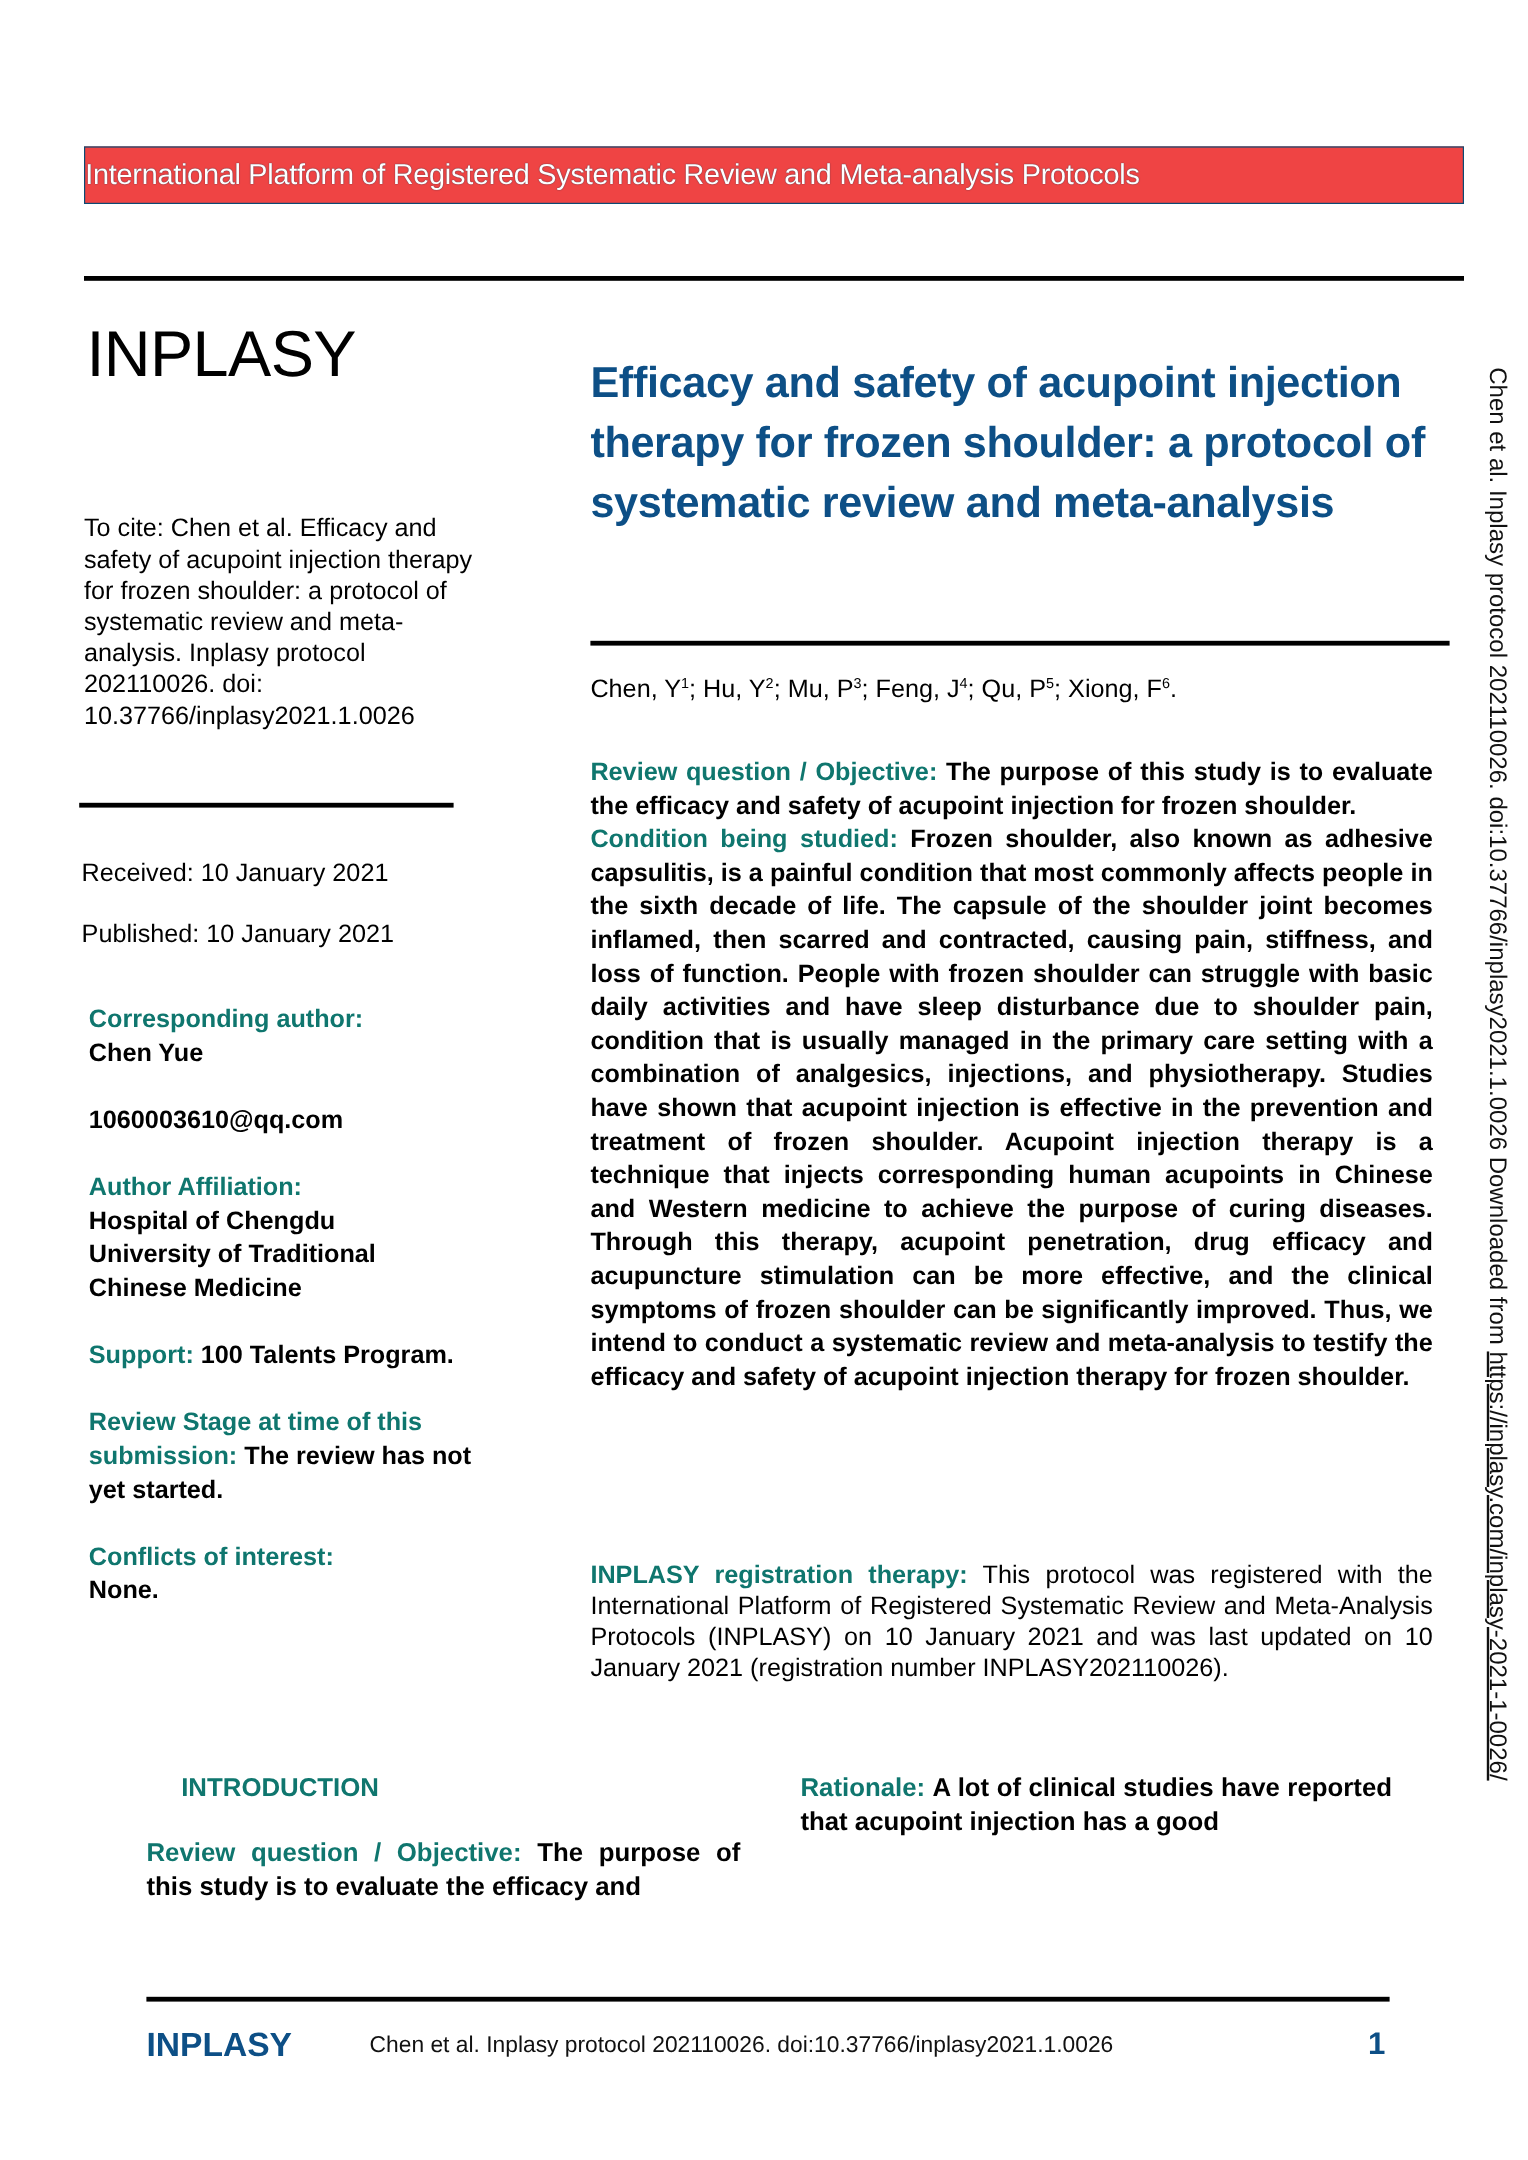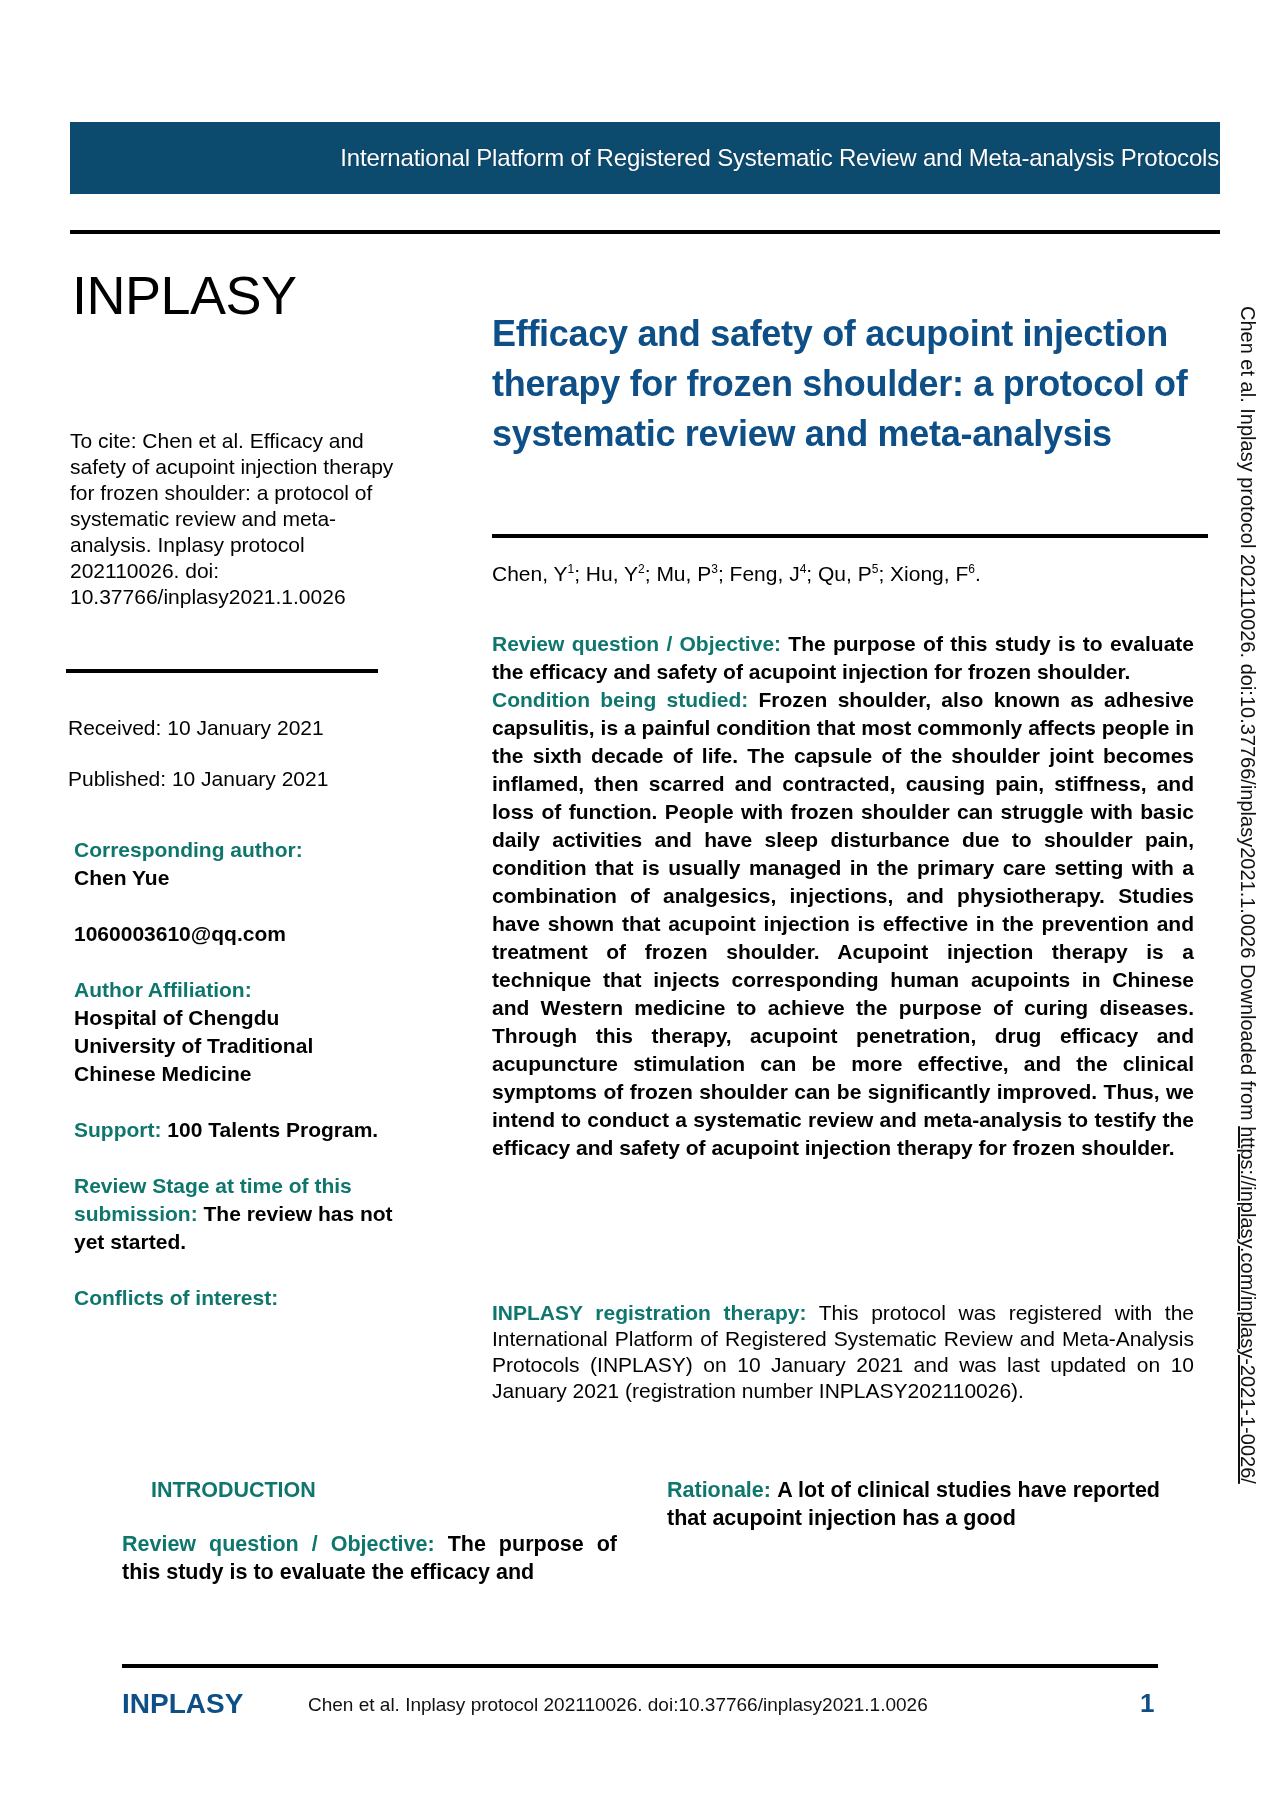--- a/index.html
+++ b/index.html
@@ -1,31 +1,31 @@
 <!DOCTYPE html>
 <html><head>
 <meta charset="utf-8">
 <style>
   html, body { margin: 0; padding: 0; background: #ffffff; }
   body { width: 1273px; height: 1800px; position: relative; overflow: hidden;
          font-family: "Liberation Sans", sans-serif; color: #000; }
   .abs { position: absolute; }
-  .banner { left: 70px; top: 122px; width: 1150px; height: 72px; background: #0c4a6e;
+  .banner { left: 70px; top: 122px; width: 1150px; height: 48px; background: #ef4444;
             border: 1px solid #0b4a73; box-sizing: border-box; display: flex;
-            align-items: center; justify-content: flex-end; }
+            align-items: center; justify-content: flex-start; }
   .banner span { color: #ffffff; font-size: 24px; letter-spacing: -0.2px;
                  text-shadow: 0 0 1px #0b2f4a; }
   .rule { background: #000; }
   .doc-type { left: 72px; top: 262px; font-size: 54px; line-height: 66px; color: #000; letter-spacing: -0.5px; }
   .cite { left: 70px; top: 428px; width: 330px; font-size: 21px; line-height: 26px; }
   .dates { left: 68px; font-size: 21px; }
   .side { left: 74px; width: 345px; font-size: 21px; line-height: 28px; }
   .blue { color: #0f766e; font-weight: bold; }
   .bold { font-weight: bold; }
-  .title { left: 492px; top: 309px; width: 740px; font-size: 36px; line-height: 50px;
+  .title { left: 492px; top: 294px; width: 740px; font-size: 36px; line-height: 50px;
            color: #0d4f86; font-weight: bold; letter-spacing: -0.3px; }
   .authors { left: 492px; top: 562px; font-size: 21px; }
   .authors sup { font-size: 12px; }
   .main { left: 492px; width: 702px; font-size: 21px; line-height: 28px; text-align: justify; }
   .main p { margin: 0; }
   .col2 { width: 495px; font-size: 21.5px; line-height: 28px; text-align: justify; }
   .vertical { left: 1236px; top: 306px; transform-origin: left top; transform: rotate(90deg) translateY(-100%);
               white-space: nowrap; font-size: 20px; color: #111; }
   .vertical a { color: #111; text-decoration: underline; }
   .footer-brand { left: 122px; top: 1688px; font-size: 28px; font-weight: bold; color: #0d4f86; }
@@ -69,20 +69,21 @@
   <span class="bold">100 Talents Program.</span>
 </div>
 
 <div class="abs side" style="top:1172px; width:330px;">
   <span class="blue">Review Stage at time of this submission:</span>
   <span class="bold">The review has not yet started.</span>
 </div>
 
 <div class="abs side" style="top:1284px;">
   <div class="blue">Conflicts of interest:</div>
+  <div class="bold">None.</div>
 </div>
 
 <div class="abs title">Efficacy and safety of acupoint injection therapy for frozen shoulder: a protocol of systematic review and meta-analysis</div>
 
 <div class="abs rule" style="left:492px; top:534px; width:716px; height:4px;"></div>
 
 <div class="abs authors" id="authors"><span>Chen, Y<sup>1</sup></span>; <span>Hu, Y<sup>2</sup></span>; <span>Mu, P<sup>3</sup></span>; <span>Feng, J<sup>4</sup></span>; <span>Qu, P<sup>5</sup></span>; <span>Xiong, F<sup>6</sup></span>.</div>
 
 <div class="abs main" style="top:630px;">
   <p>

